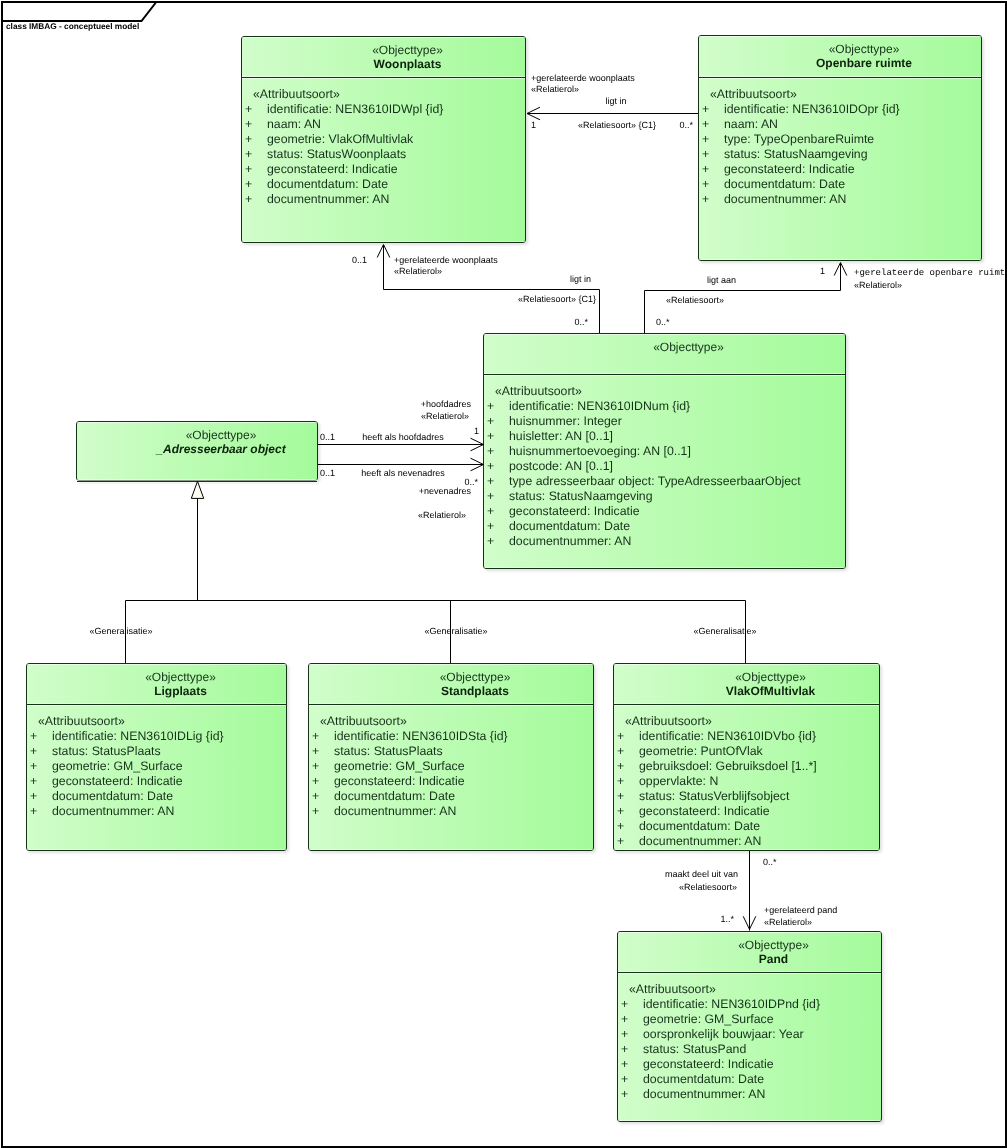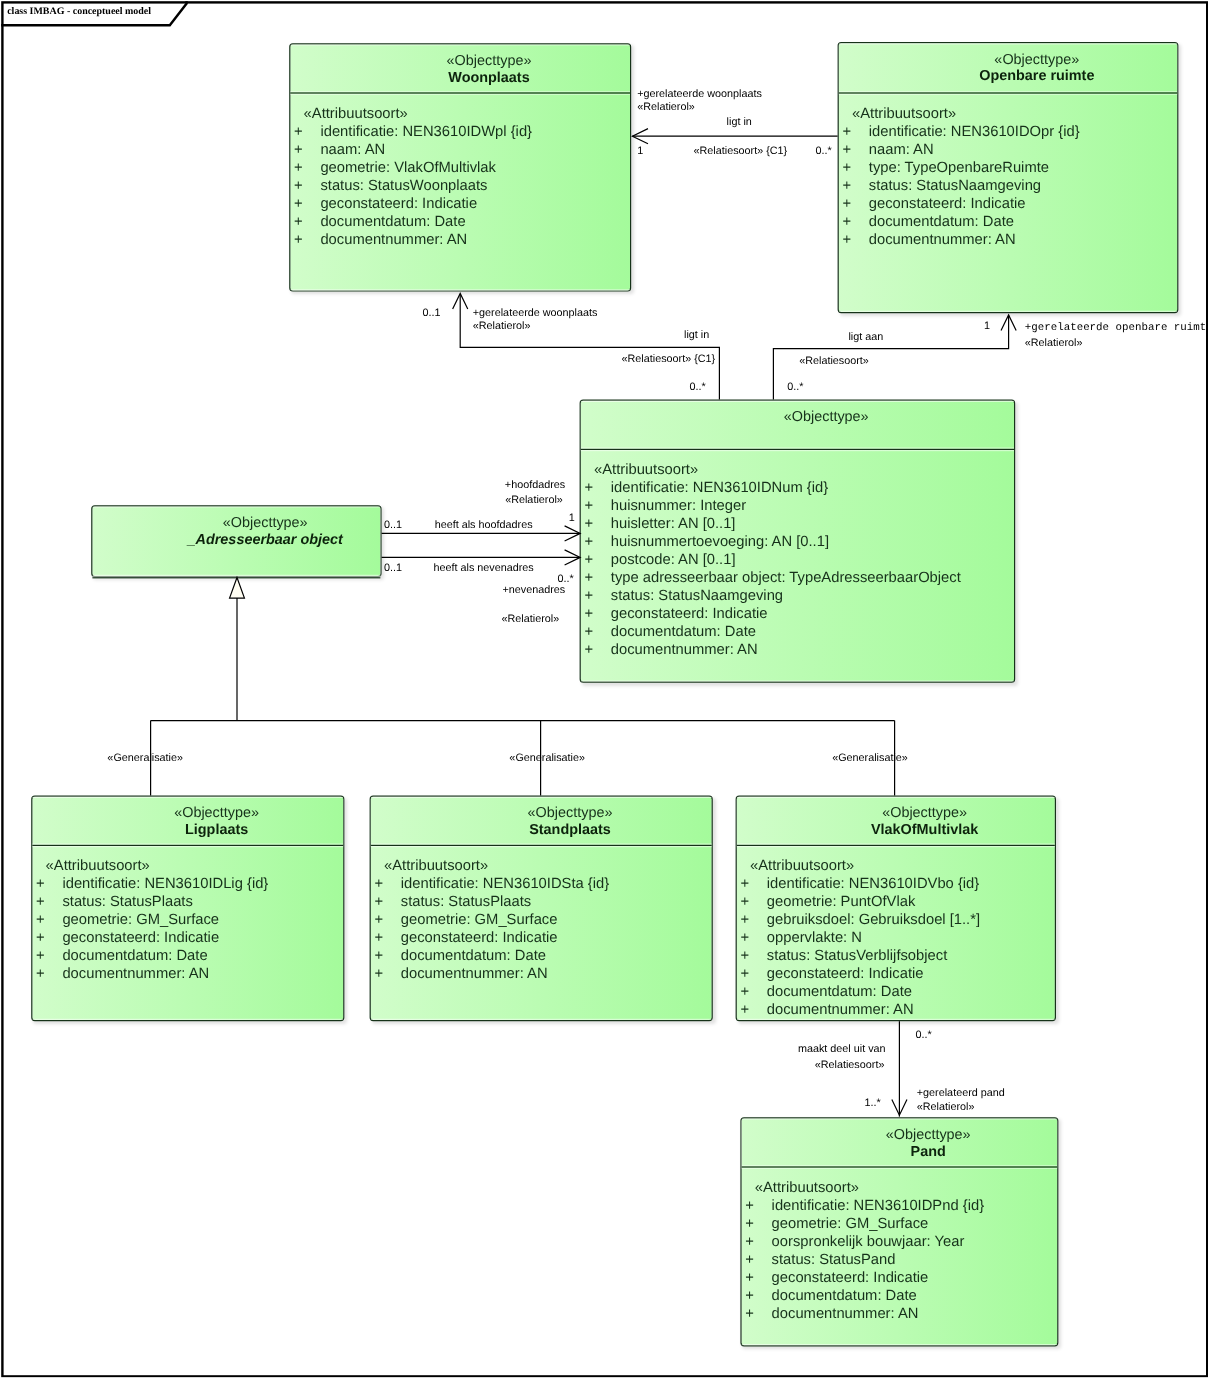--- a/index.html
+++ b/index.html
@@ -1,22 +1,22 @@
 <!DOCTYPE html>
 <html><head>
 <meta charset="utf-8">
 <style>
   html,body{margin:0;padding:0;background:#ffffff;}
   body{width:1007px;height:1148px;font-family:"Liberation Sans",sans-serif;
        -webkit-font-smoothing:antialiased;text-rendering:geometricPrecision;}
   #canvas{position:relative;width:1007px;height:1148px;overflow:hidden;background:#fff;}
   .frame{position:absolute;left:1px;top:1px;width:1006px;height:1147px;
          border:2px solid #000;box-sizing:border-box;}
-  .tab-label{position:absolute;left:6px;top:5px;font-size:8.3px;font-weight:bold;
-             color:#000;white-space:nowrap;z-index:5;font-family:Liberation Serif, serif;}
+  .tab-label{position:absolute;left:6px;top:21px;font-size:8.3px;font-weight:bold;
+             color:#000;white-space:nowrap;z-index:5;}
   .cls{position:absolute;box-sizing:border-box;border:1px solid #163219;border-radius:3px;
        background:linear-gradient(to right,#d1fdca 0%,#a4fb9b 100%);
        box-shadow:2px 2px 3px rgba(0,0,0,.12);}
   .cls-head{position:absolute;left:0;top:0;right:0;text-align:center;box-sizing:border-box;
             border-bottom:1px solid #163219;overflow:visible;
             box-shadow:0 -1px 0 0 rgba(255,255,255,.5) inset, 0 1px 0 0 rgba(255,255,255,.5);padding-left:48px;}
   .cls::before{content:"";position:absolute;left:0;right:0;top:0;height:1px;
                background:rgba(255,255,255,.55);pointer-events:none;border-radius:2px 2px 0 0;}
   .cls::after{content:"";position:absolute;left:0;right:0;bottom:0;height:1px;
               background:rgba(255,255,255,.5);pointer-events:none;border-radius:0 0 2px 2px;}

